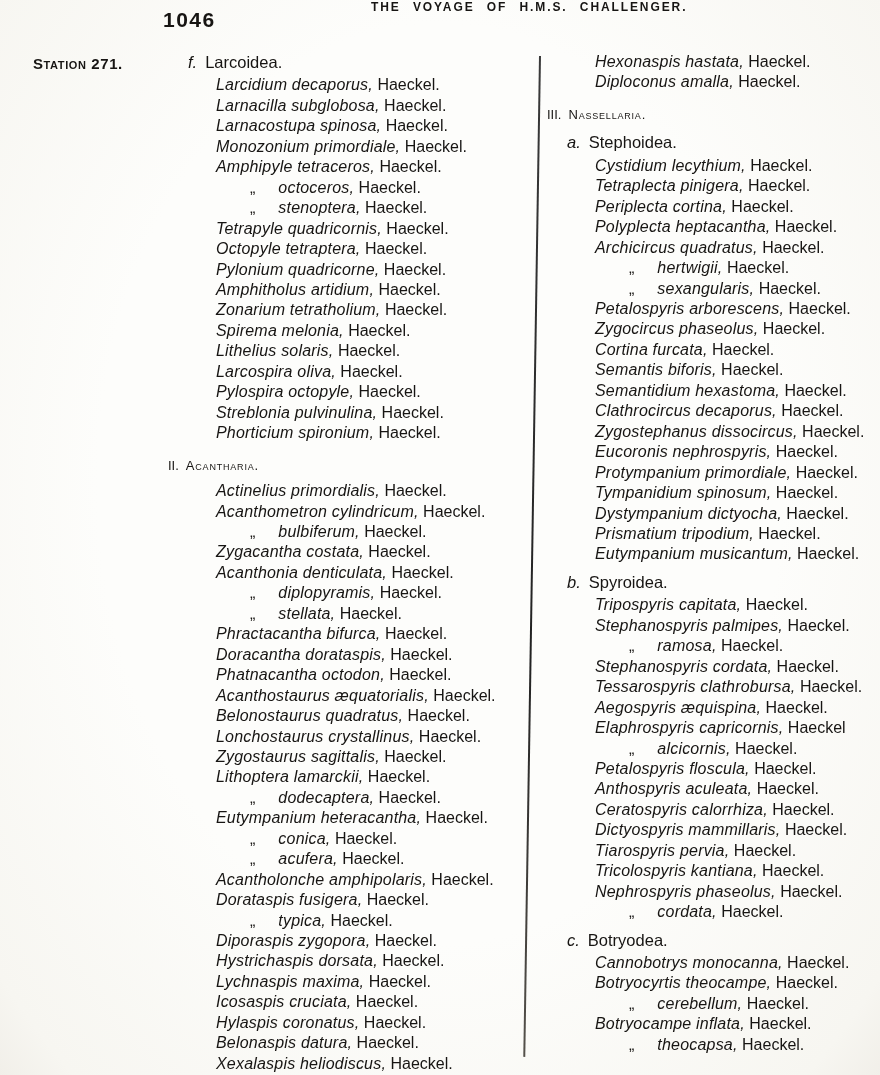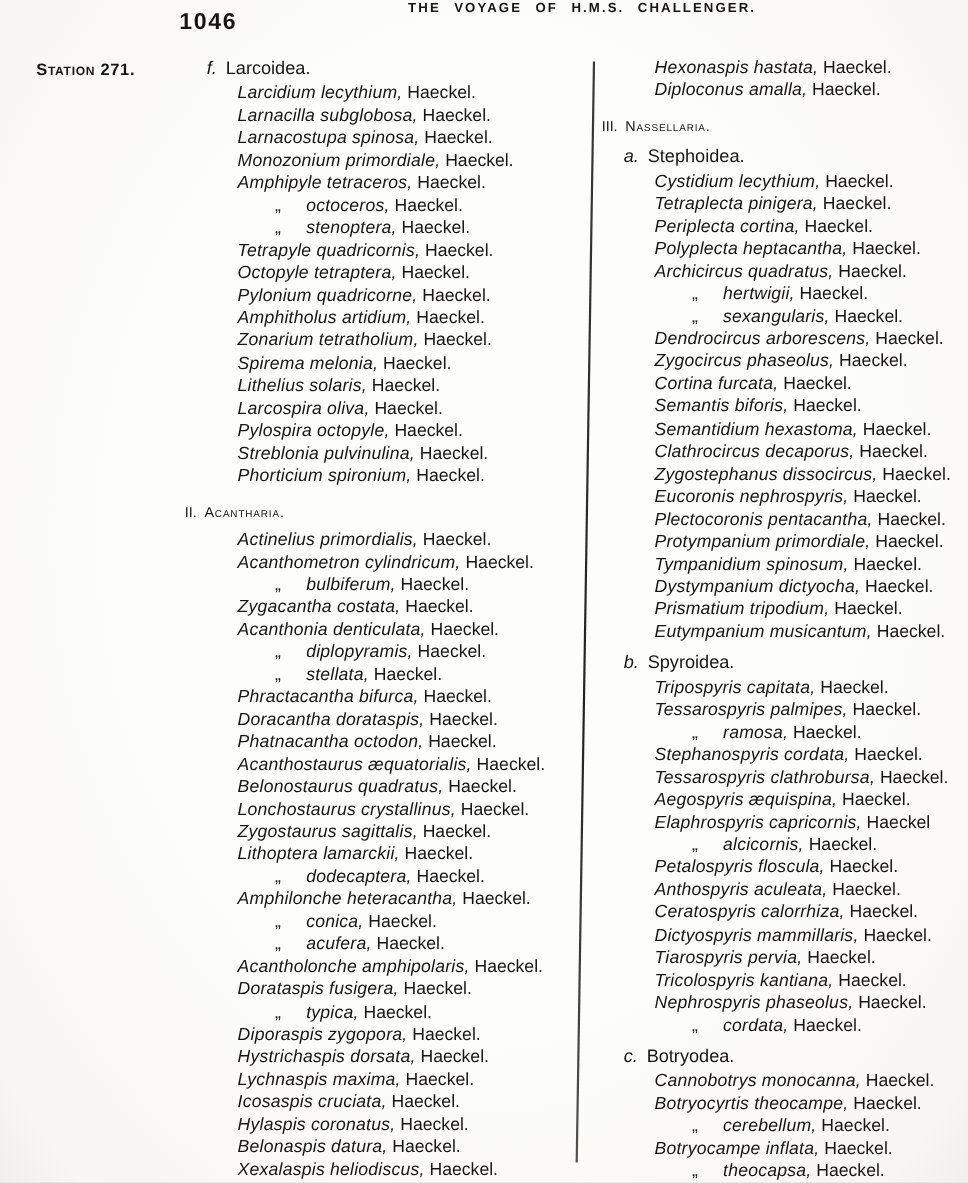--- a/index.html
+++ b/index.html
@@ -46,21 +46,21 @@
 </head>
 <body>
 
 <div class="page">
   <div class="page-number">1046</div>
   <div class="running-title">THE VOYAGE OF H.M.S. CHALLENGER.</div>
   <div class="margin-note">Station 271.</div>
   <div class="divider"></div>
   <div class="col col-left">
       <div class="subsection"><i class="lt">f.</i><span class="nm">Larcoidea.</span></div>
-      <div class="species"><i>Larcidium lecythium,</i><span class="author"> Haeckel.</span></div>
+      <div class="species"><i>Larcidium decaporus,</i><span class="author"> Haeckel.</span></div>
       <div class="species"><i>Larnacilla subglobosa,</i><span class="author"> Haeckel.</span></div>
       <div class="species"><i>Larnacostupa spinosa,</i><span class="author"> Haeckel.</span></div>
       <div class="species"><i>Monozonium primordiale,</i><span class="author"> Haeckel.</span></div>
       <div class="species"><i>Amphipyle tetraceros,</i><span class="author"> Haeckel.</span></div>
       <div class="species ditto"><span class="mark">„</span><i>octoceros,</i><span class="author"> Haeckel.</span></div>
       <div class="species ditto"><span class="mark">„</span><i>stenoptera,</i><span class="author"> Haeckel.</span></div>
       <div class="species"><i>Tetrapyle quadricornis,</i><span class="author"> Haeckel.</span></div>
       <div class="species"><i>Octopyle tetraptera,</i><span class="author"> Haeckel.</span></div>
       <div class="species"><i>Pylonium quadricorne,</i><span class="author"> Haeckel.</span></div>
       <div class="species"><i>Amphitholus artidium,</i><span class="author"> Haeckel.</span></div>
@@ -81,21 +81,21 @@
       <div class="species ditto"><span class="mark">„</span><i>stellata,</i><span class="author"> Haeckel.</span></div>
       <div class="species"><i>Phractacantha bifurca,</i><span class="author"> Haeckel.</span></div>
       <div class="species"><i>Doracantha dorataspis,</i><span class="author"> Haeckel.</span></div>
       <div class="species"><i>Phatnacantha octodon,</i><span class="author"> Haeckel.</span></div>
       <div class="species"><i>Acanthostaurus æquatorialis,</i><span class="author"> Haeckel.</span></div>
       <div class="species"><i>Belonostaurus quadratus,</i><span class="author"> Haeckel.</span></div>
       <div class="species"><i>Lonchostaurus crystallinus,</i><span class="author"> Haeckel.</span></div>
       <div class="species"><i>Zygostaurus sagittalis,</i><span class="author"> Haeckel.</span></div>
       <div class="species"><i>Lithoptera lamarckii,</i><span class="author"> Haeckel.</span></div>
       <div class="species ditto"><span class="mark">„</span><i>dodecaptera,</i><span class="author"> Haeckel.</span></div>
-      <div class="species"><i>Amphilonche heteracantha,</i><span class="author"> Haeckel.</span></div>
+      <div class="species"><i>Eutympanium heteracantha,</i><span class="author"> Haeckel.</span></div>
       <div class="species ditto"><span class="mark">„</span><i>conica,</i><span class="author"> Haeckel.</span></div>
       <div class="species ditto"><span class="mark">„</span><i>acufera,</i><span class="author"> Haeckel.</span></div>
       <div class="species"><i>Acantholonche amphipolaris,</i><span class="author"> Haeckel.</span></div>
       <div class="species"><i>Dorataspis fusigera,</i><span class="author"> Haeckel.</span></div>
       <div class="species ditto"><span class="mark">„</span><i>typica,</i><span class="author"> Haeckel.</span></div>
       <div class="species"><i>Diporaspis zygopora,</i><span class="author"> Haeckel.</span></div>
       <div class="species"><i>Hystrichaspis dorsata,</i><span class="author"> Haeckel.</span></div>
       <div class="species"><i>Lychnaspis maxima,</i><span class="author"> Haeckel.</span></div>
       <div class="species"><i>Icosaspis cruciata,</i><span class="author"> Haeckel.</span></div>
       <div class="species"><i>Hylaspis coronatus,</i><span class="author"> Haeckel.</span></div>
@@ -107,37 +107,36 @@
       <div class="species"><i>Diploconus amalla,</i><span class="author"> Haeckel.</span></div>
       <div class="section"><span class="num">III.</span><span class="sc">Nassellaria.</span></div>
       <div class="subsection"><i class="lt">a.</i><span class="nm">Stephoidea.</span></div>
       <div class="species"><i>Cystidium lecythium,</i><span class="author"> Haeckel.</span></div>
       <div class="species"><i>Tetraplecta pinigera,</i><span class="author"> Haeckel.</span></div>
       <div class="species"><i>Periplecta cortina,</i><span class="author"> Haeckel.</span></div>
       <div class="species"><i>Polyplecta heptacantha,</i><span class="author"> Haeckel.</span></div>
       <div class="species"><i>Archicircus quadratus,</i><span class="author"> Haeckel.</span></div>
       <div class="species ditto"><span class="mark">„</span><i>hertwigii,</i><span class="author"> Haeckel.</span></div>
       <div class="species ditto"><span class="mark">„</span><i>sexangularis,</i><span class="author"> Haeckel.</span></div>
-      <div class="species"><i>Dendrocircus arborescens,</i><span class="author"> Haeckel.</span></div>
+      <div class="species"><i>Petalospyris arborescens,</i><span class="author"> Haeckel.</span></div>
       <div class="species"><i>Zygocircus phaseolus,</i><span class="author"> Haeckel.</span></div>
       <div class="species"><i>Cortina furcata,</i><span class="author"> Haeckel.</span></div>
       <div class="species"><i>Semantis biforis,</i><span class="author"> Haeckel.</span></div>
       <div class="species"><i>Semantidium hexastoma,</i><span class="author"> Haeckel.</span></div>
       <div class="species"><i>Clathrocircus decaporus,</i><span class="author"> Haeckel.</span></div>
       <div class="species"><i>Zygostephanus dissocircus,</i><span class="author"> Haeckel.</span></div>
       <div class="species"><i>Eucoronis nephrospyris,</i><span class="author"> Haeckel.</span></div>
-      <div class="species"><i>Plectocoronis pentacantha,</i><span class="author"> Haeckel.</span></div>
       <div class="species"><i>Protympanium primordiale,</i><span class="author"> Haeckel.</span></div>
       <div class="species"><i>Tympanidium spinosum,</i><span class="author"> Haeckel.</span></div>
       <div class="species"><i>Dystympanium dictyocha,</i><span class="author"> Haeckel.</span></div>
       <div class="species"><i>Prismatium tripodium,</i><span class="author"> Haeckel.</span></div>
       <div class="species"><i>Eutympanium musicantum,</i><span class="author"> Haeckel.</span></div>
       <div class="subsection"><i class="lt">b.</i><span class="nm">Spyroidea.</span></div>
       <div class="species"><i>Tripospyris capitata,</i><span class="author"> Haeckel.</span></div>
-      <div class="species"><i>Tessarospyris palmipes,</i><span class="author"> Haeckel.</span></div>
+      <div class="species"><i>Stephanospyris palmipes,</i><span class="author"> Haeckel.</span></div>
       <div class="species ditto"><span class="mark">„</span><i>ramosa,</i><span class="author"> Haeckel.</span></div>
       <div class="species"><i>Stephanospyris cordata,</i><span class="author"> Haeckel.</span></div>
       <div class="species"><i>Tessarospyris clathrobursa,</i><span class="author"> Haeckel.</span></div>
       <div class="species"><i>Aegospyris æquispina,</i><span class="author"> Haeckel.</span></div>
       <div class="species"><i>Elaphrospyris capricornis,</i><span class="author"> Haeckel</span></div>
       <div class="species ditto"><span class="mark">„</span><i>alcicornis,</i><span class="author"> Haeckel.</span></div>
       <div class="species"><i>Petalospyris floscula,</i><span class="author"> Haeckel.</span></div>
       <div class="species"><i>Anthospyris aculeata,</i><span class="author"> Haeckel.</span></div>
       <div class="species"><i>Ceratospyris calorrhiza,</i><span class="author"> Haeckel.</span></div>
       <div class="species"><i>Dictyospyris mammillaris,</i><span class="author"> Haeckel.</span></div>

